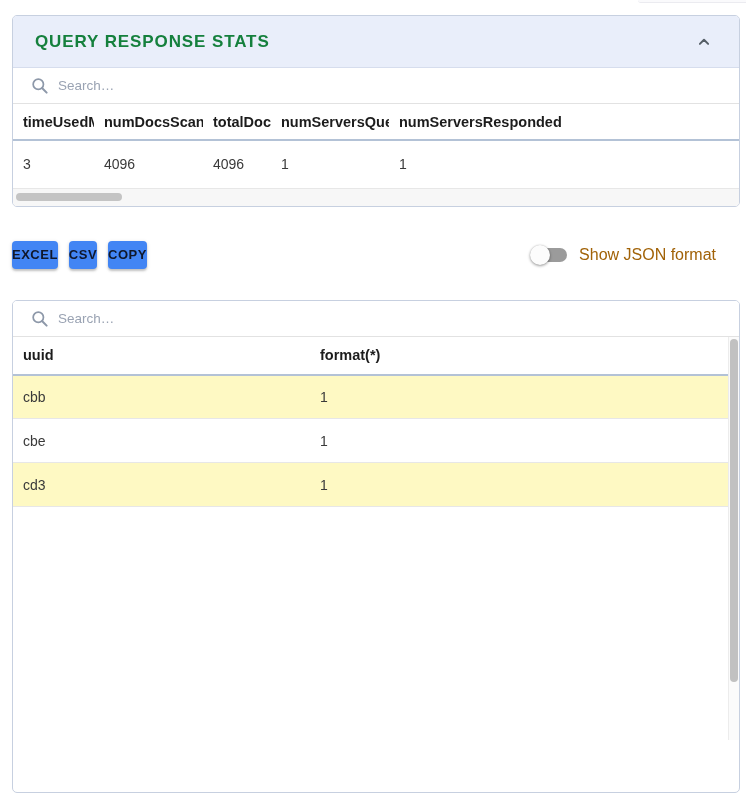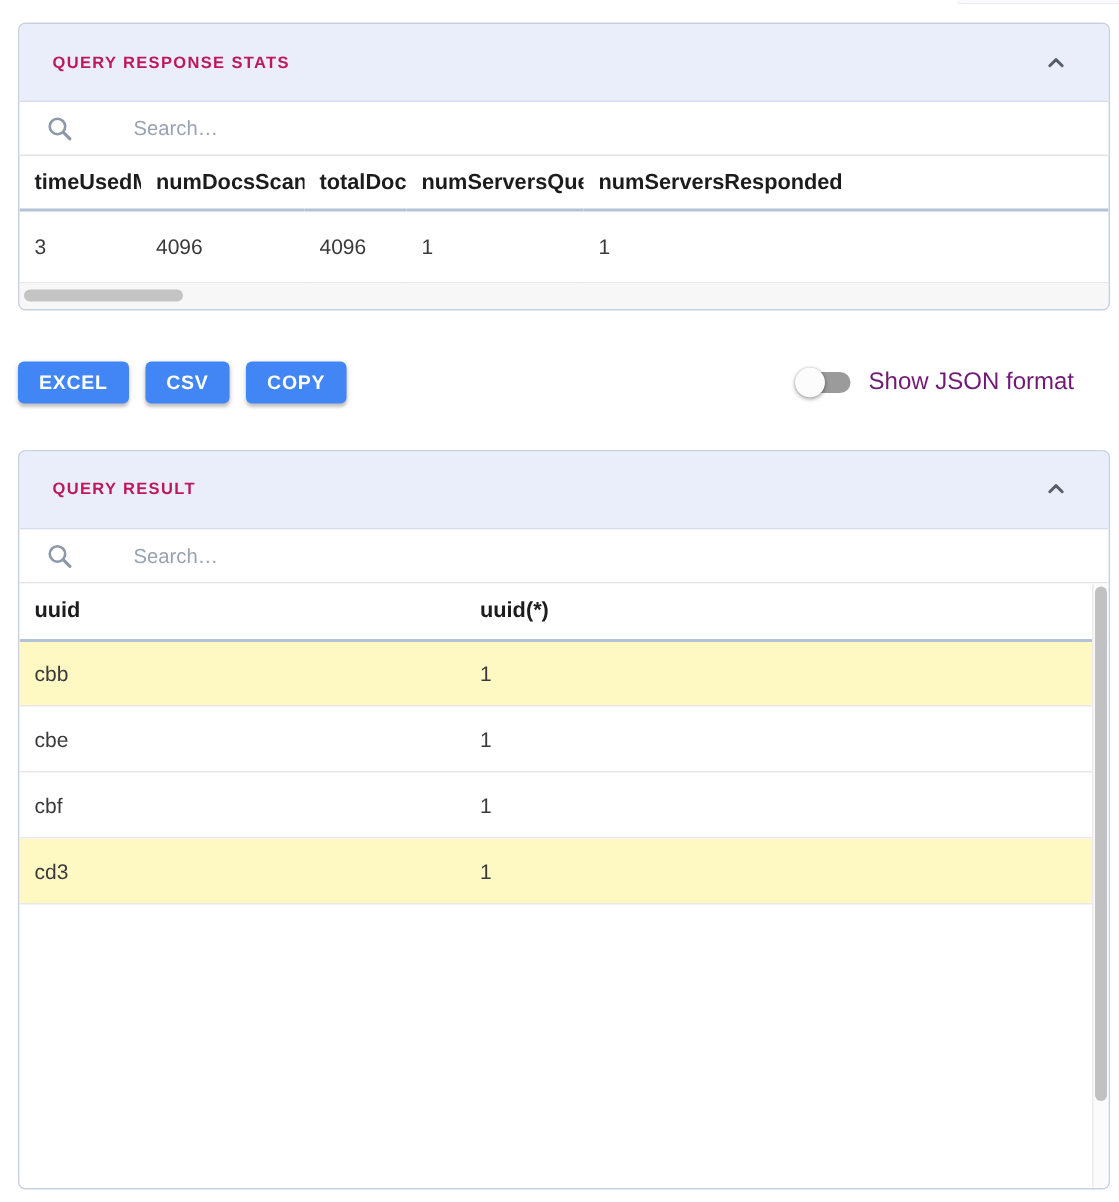--- a/index.html
+++ b/index.html
@@ -28,36 +28,35 @@
   }
   .panel-header {
     height: 52px;
     background: #e9eefa;
     display: flex; align-items: center;
     padding: 0 22px;
     border-bottom: 1px solid #d6dded;
     cursor: pointer;
   }
   .panel-title {
-    color: #be185d;
-    font-size: 11px;
+    color: #15803d;
+    font-size: 17px;
     font-weight: bold;
     letter-spacing: 0.9px;
     flex: 1;
   }
   .chevron { display: flex; align-items: center; padding-right: 4px; }
 
   
   .search-row {
     height: 36px;
     display: flex; align-items: center;
     padding-left: 17px;
     border-bottom: 1px solid #e2e2e2;
     background: #fff;
-    gap: 31px;
   }
   .search-icon { display: flex; align-items: center; margin-right: 9px; }
   .search-input {
     border: none; outline: none;
     font-family: "Liberation Sans", "DejaVu Sans", sans-serif;
     font-size: 13.5px;
     color: #555;
     width: 500px;
     background: transparent;
   }
@@ -118,24 +117,24 @@
   }
 
   
   .toolbar {
     margin-top: 34px; margin-bottom: 31px;
     height: 28px;
     display: flex; align-items: center;
   }
   .btn {
     height: 28px;
-    padding: 0 14px;
+    padding: 0 0;
     margin-right: 11px;
     background: #4285f4;
-    color: #ffffff;
+    color: #0f172a;
     border: none; border-radius: 4px;
     font-family: "Liberation Sans", "DejaVu Sans", sans-serif;
     font-size: 13px; font-weight: bold;
     letter-spacing: 0.5px;
     box-shadow: 0 2px 2px rgba(0,0,0,0.18), 0 1px 4px rgba(0,0,0,0.12);
     cursor: pointer;
   }
   .toolbar-spacer { flex: 1; }
   .toggle-wrap { display: flex; align-items: center; cursor: pointer; margin-right: 24px; }
   .switch { position: relative; width: 38px; height: 20px; display: inline-block; }
@@ -146,21 +145,21 @@
   }
   .switch .thumb {
     position: absolute; left: 0; top: 0;
     width: 20px; height: 20px; border-radius: 50%;
     background: #fcfcfc;
     box-shadow: 0 1px 3px rgba(0,0,0,0.4), 0 0 1px rgba(0,0,0,0.2);
   }
   .toggle-label {
     margin-left: 11px;
     font-size: 16px;
-    color: #701a75;
+    color: #a16207;
   }
 
   .result-panel { height: 493px; }
 </style>
 </head>
 <body>
 
 <div class="top-artifact"></div>
 
 <div class="page">
@@ -219,60 +218,48 @@
     <label class="toggle-wrap">
       <span class="switch">
         <span class="track"></span>
         <span class="thumb"></span>
       </span>
       <span class="toggle-label">Show JSON format</span>
     </label>
   </div>
 
   <section class="panel result-panel">
-    <header class="panel-header">
-      <span class="panel-title">QUERY RESULT</span>
-      <span class="chevron">
-        <svg width="18" height="18" viewBox="0 0 24 24">
-            <path d="M6.5 14.5 L12 9 L17.5 14.5" fill="none" stroke="#555e66" stroke-width="2.6" stroke-linecap="round" stroke-linejoin="round"></path>
-          </svg>
-      </span>
-    </header>
 
     <div class="search-row">
       <span class="search-icon">
         <svg width="19" height="19" viewBox="0 0 24 24">
             <circle cx="10.5" cy="10.5" r="6.5" fill="none" stroke="#8d98a9" stroke-width="2.2"></circle>
             <line x1="15.5" y1="15.5" x2="21" y2="21" stroke="#8d98a9" stroke-width="2.6" stroke-linecap="round"></line>
           </svg>
       </span>
       <input class="search-input" type="text" placeholder="Search…" style="">
     </div>
 
     <div class="table-area">
       <table class="result-table">
         <thead>
           <tr>
               <th>uuid</th>
-              <th>uuid(*)</th>
+              <th>format(*)</th>
             </tr>
         </thead>
         <tbody>
             <tr class="alt">
               <td>cbb</td>
               <td>1</td>
             </tr>
             <tr>
               <td>cbe</td>
               <td>1</td>
             </tr>
-            <tr>
-              <td>cbf</td>
-              <td>1</td>
-            </tr>
             <tr class="alt">
               <td>cd3</td>
               <td>1</td>
             </tr>
           </tbody>
       </table>
       <div class="vscroll">
         <div class="vthumb"></div>
       </div>
     </div>

